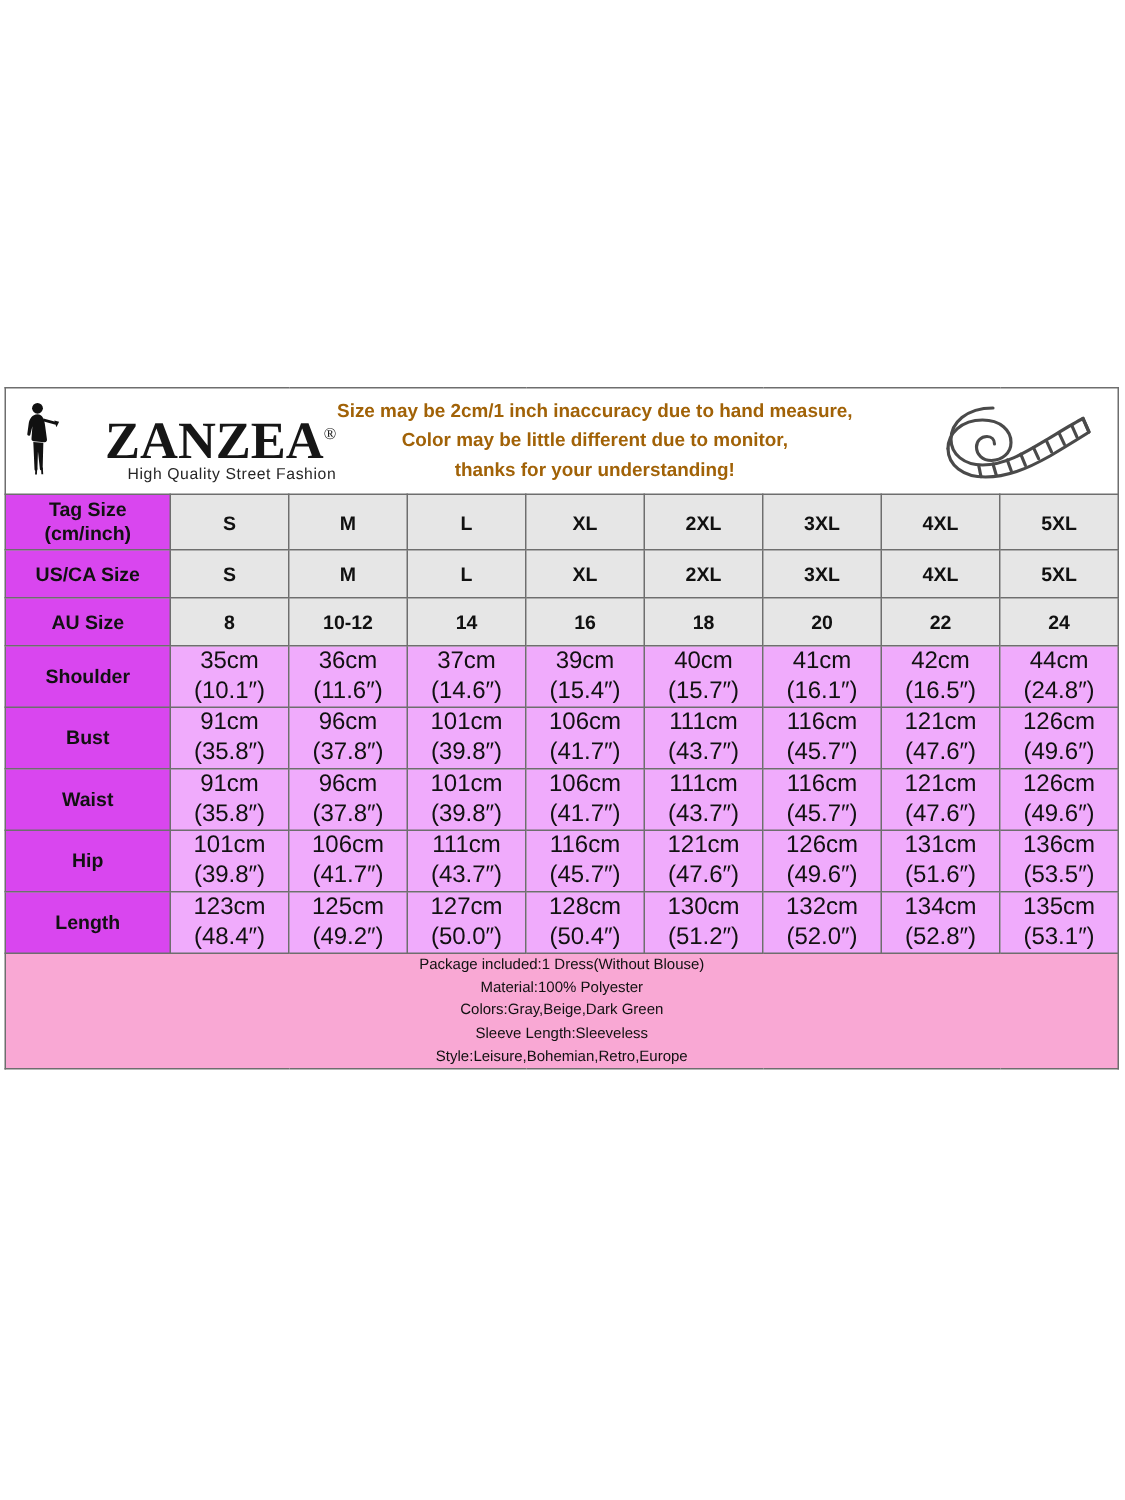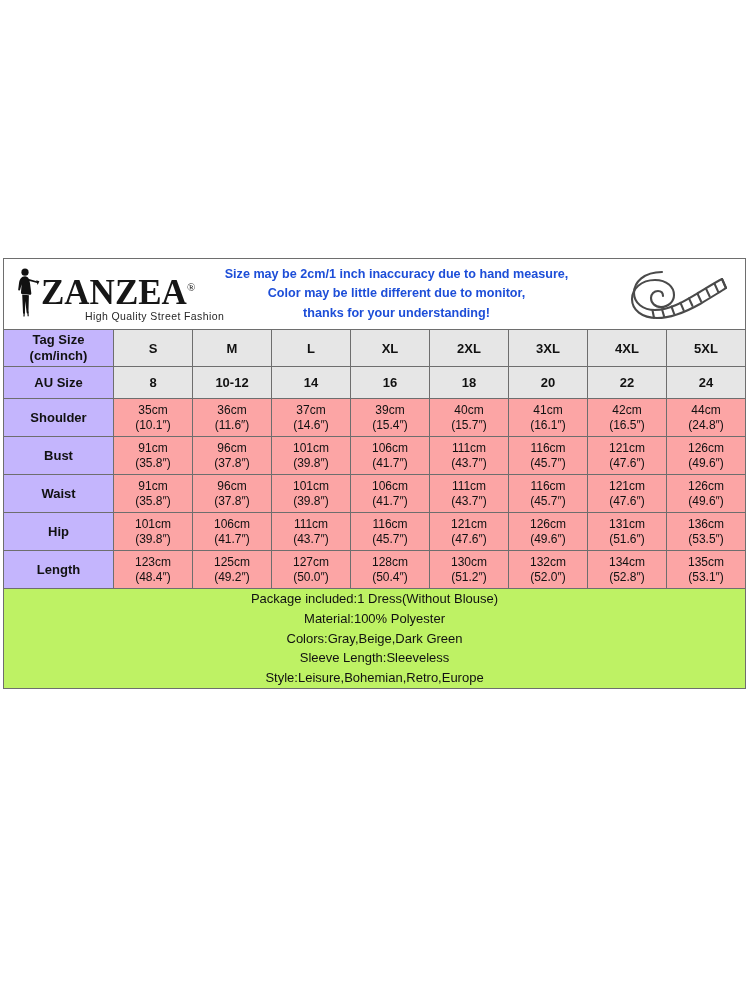--- a/index.html
+++ b/index.html
@@ -54,21 +54,21 @@
   .logo-block {
     display: flex;
     align-items: flex-end;
     flex: 0 0 auto;
     width: 160px;
   }
   .logo-figure { flex: 0 0 auto; margin-right: 1px; }
   .logo-text-block {
     display: flex;
     flex-direction: column;
-    align-items: flex-start;
+    align-items: flex-end;
     line-height: 1;
   }
   .logo-word {
     font-family: "Liberation Serif", serif;
     font-size: 35px;
     font-weight: bold;
     letter-spacing: 0px;
     color: #161616;
     position: relative;
     line-height: 0.95;
@@ -85,67 +85,67 @@
     margin-top: 1px;
     white-space: nowrap;
     margin-left: 44px;
   }
 
   .notice {
     flex: 1 1 auto;
     text-align: center;
     font-size: 12.6px;
     font-weight: bold;
-    color: #1d4ed8;
+    color: #a16207;
     line-height: 1.52;
     padding: 0 4px;
   }
   .notice div { white-space: nowrap; }
 
   .tape-block {
     flex: 0 0 auto;
     width: 118px;
     display: flex;
     justify-content: center;
     align-items: center;
   }
 
   
   td.lbl {
-    background: #c4b5fd;
+    background: #d946ef;
     font-size: 13px;
     font-weight: bold;
     line-height: 1.22;
     width: 110px;
   }
   td.szhead {
     background: #e6e6e6;
     font-size: 13px;
     font-weight: bold;
   }
   td.val {
-    background: #fca5a5;
-    font-size: 12px;
+    background: #f0abfc;
+    font-size: 16px;
     font-weight: normal;
     line-height: 1.25;
     padding: 3px 0;
   }
   tr.sizerow td { height: 31px; }
   tr.sizerow.tall td { height: 36px; }
   tr.measrow td { height: 37px; }
 
   .cm { display: block; }
   .inch { display: block; }
 
   
   td.footer {
-    background: #bef264;
+    background: #f9a8d4;
     text-align: left;
     padding: 6px 0 7px 4px;
-    font-size: 13px;
+    font-size: 10px;
     line-height: 1.52;
     color: #111111;
   }
   td.footer div { white-space: nowrap; }
 </style>
 </head>
 <body>
 
 <div id="chart-wrap">
   <table class="size-table">
@@ -223,20 +223,31 @@
         <td class="szhead">S</td>
         <td class="szhead">M</td>
         <td class="szhead">L</td>
         <td class="szhead">XL</td>
         <td class="szhead">2XL</td>
         <td class="szhead">3XL</td>
         <td class="szhead">4XL</td>
         <td class="szhead">5XL</td>
       </tr>
 
+      <tr class="sizerow">
+        <td class="lbl">US/CA Size</td>
+        <td class="szhead">S</td>
+        <td class="szhead">M</td>
+        <td class="szhead">L</td>
+        <td class="szhead">XL</td>
+        <td class="szhead">2XL</td>
+        <td class="szhead">3XL</td>
+        <td class="szhead">4XL</td>
+        <td class="szhead">5XL</td>
+      </tr>
 
 
       <tr class="sizerow">
         <td class="lbl">AU Size</td>
         <td class="szhead">8</td>
         <td class="szhead">10-12</td>
         <td class="szhead">14</td>
         <td class="szhead">16</td>
         <td class="szhead">18</td>
         <td class="szhead">20</td>

